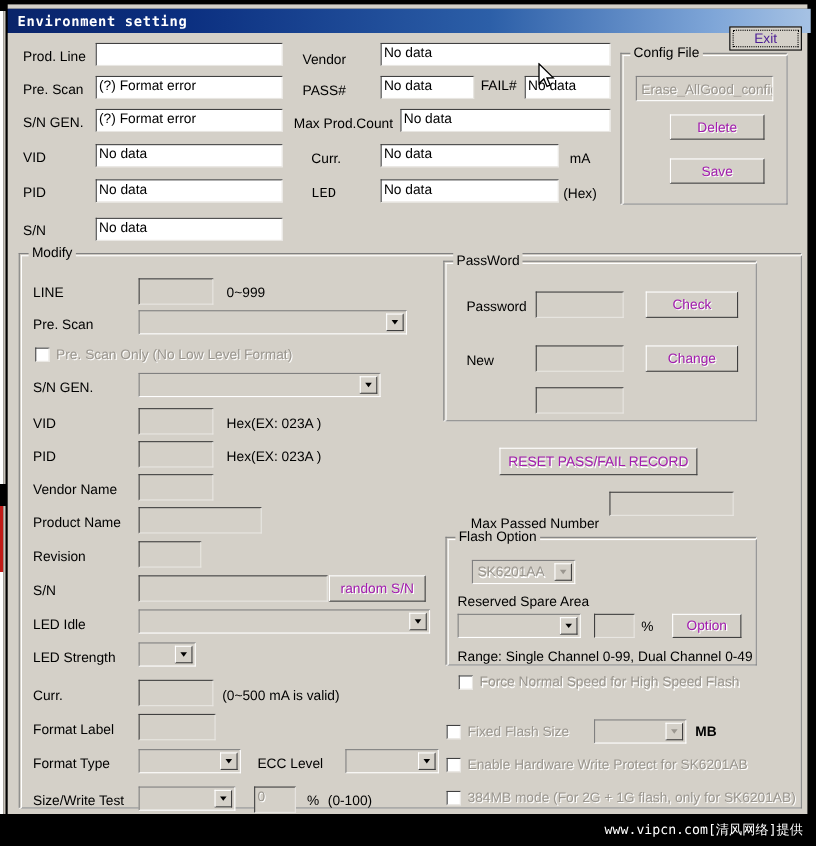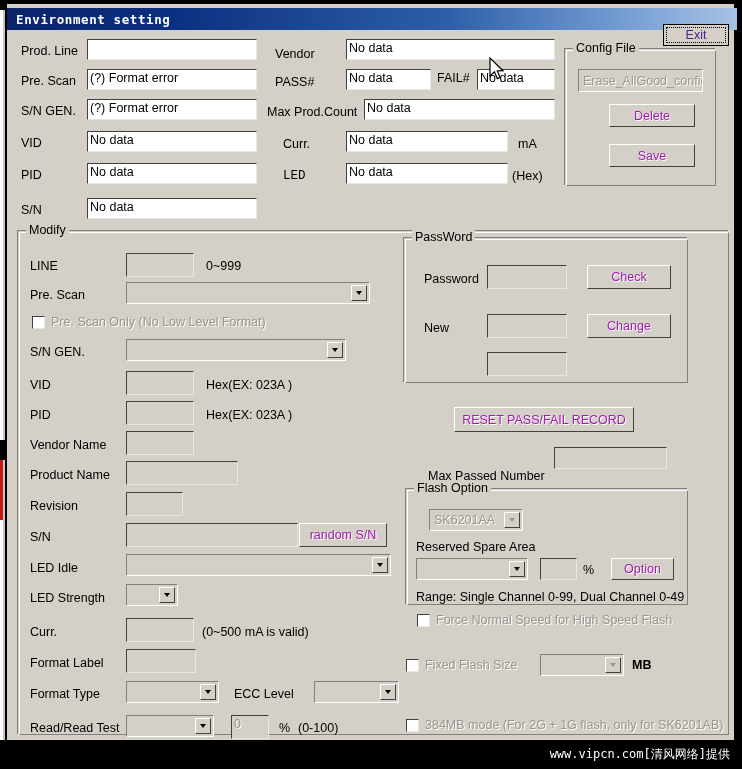--- a/index.html
+++ b/index.html
@@ -276,21 +276,21 @@
           </span>
       </div>
       <span class="lbl" style="left:216px;top:456px;">ECC Level</span>
       <div class="cb" style="left:296px;top:450px;width:85px;height:22px;">
         <span class="txt"></span>
         <span class="arrow">
             <i></i>
           </span>
       </div>
 
-      <span class="lbl" style="left:12px;top:490px;">Read/Read Test</span>
+      <span class="lbl" style="left:12px;top:490px;">Size/Write Test</span>
       <div class="cb" style="left:108px;top:484px;width:88px;height:22px;">
         <span class="txt"></span>
         <span class="arrow">
             <i></i>
           </span>
       </div>
       <div class="tf gray" style="left:213px;top:484px;width:38px;height:24px;">0</div>
       <span class="lbl" style="left:261px;top:490px;">%</span>
       <span class="lbl" style="left:280px;top:490px;">(0-100)</span>
     </div>
@@ -357,20 +357,24 @@
       <span class="ctxt">Fixed Flash Size</span>
     </div>
     <div class="cb dis" style="left:533px;top:624px;width:84px;height:22px;">
       <span class="txt"></span>
       <span class="arrow">
           <i></i>
         </span>
     </div>
     <span class="lbl" style="left:625px;top:628px;font-weight:bold;">MB</span>
 
+    <div class="chk dis" style="left:399px;top:658px;">
+      <span class="box"></span>
+      <span class="ctxt">Enable Hardware Write Protect for SK6201AB</span>
+    </div>
 
     <div class="chk dis" style="left:399px;top:688px;">
       <span class="box"></span>
       <span class="ctxt">384MB mode (For 2G + 1G flash, only for SK6201AB)</span>
     </div>
 
   </div>
 
   <svg class="cursor" style="left:488px;top:57px;" width="18" height="26" viewBox="0 0 18 26">
     <path d="M2,1 L2,19 L6.4,14.8 L9.3,21.6 L12.1,20.4 L9.3,13.9 L15,13.7 Z" fill="#ffffff" stroke="#000000" stroke-width="1.2" stroke-linejoin="miter"></path>

